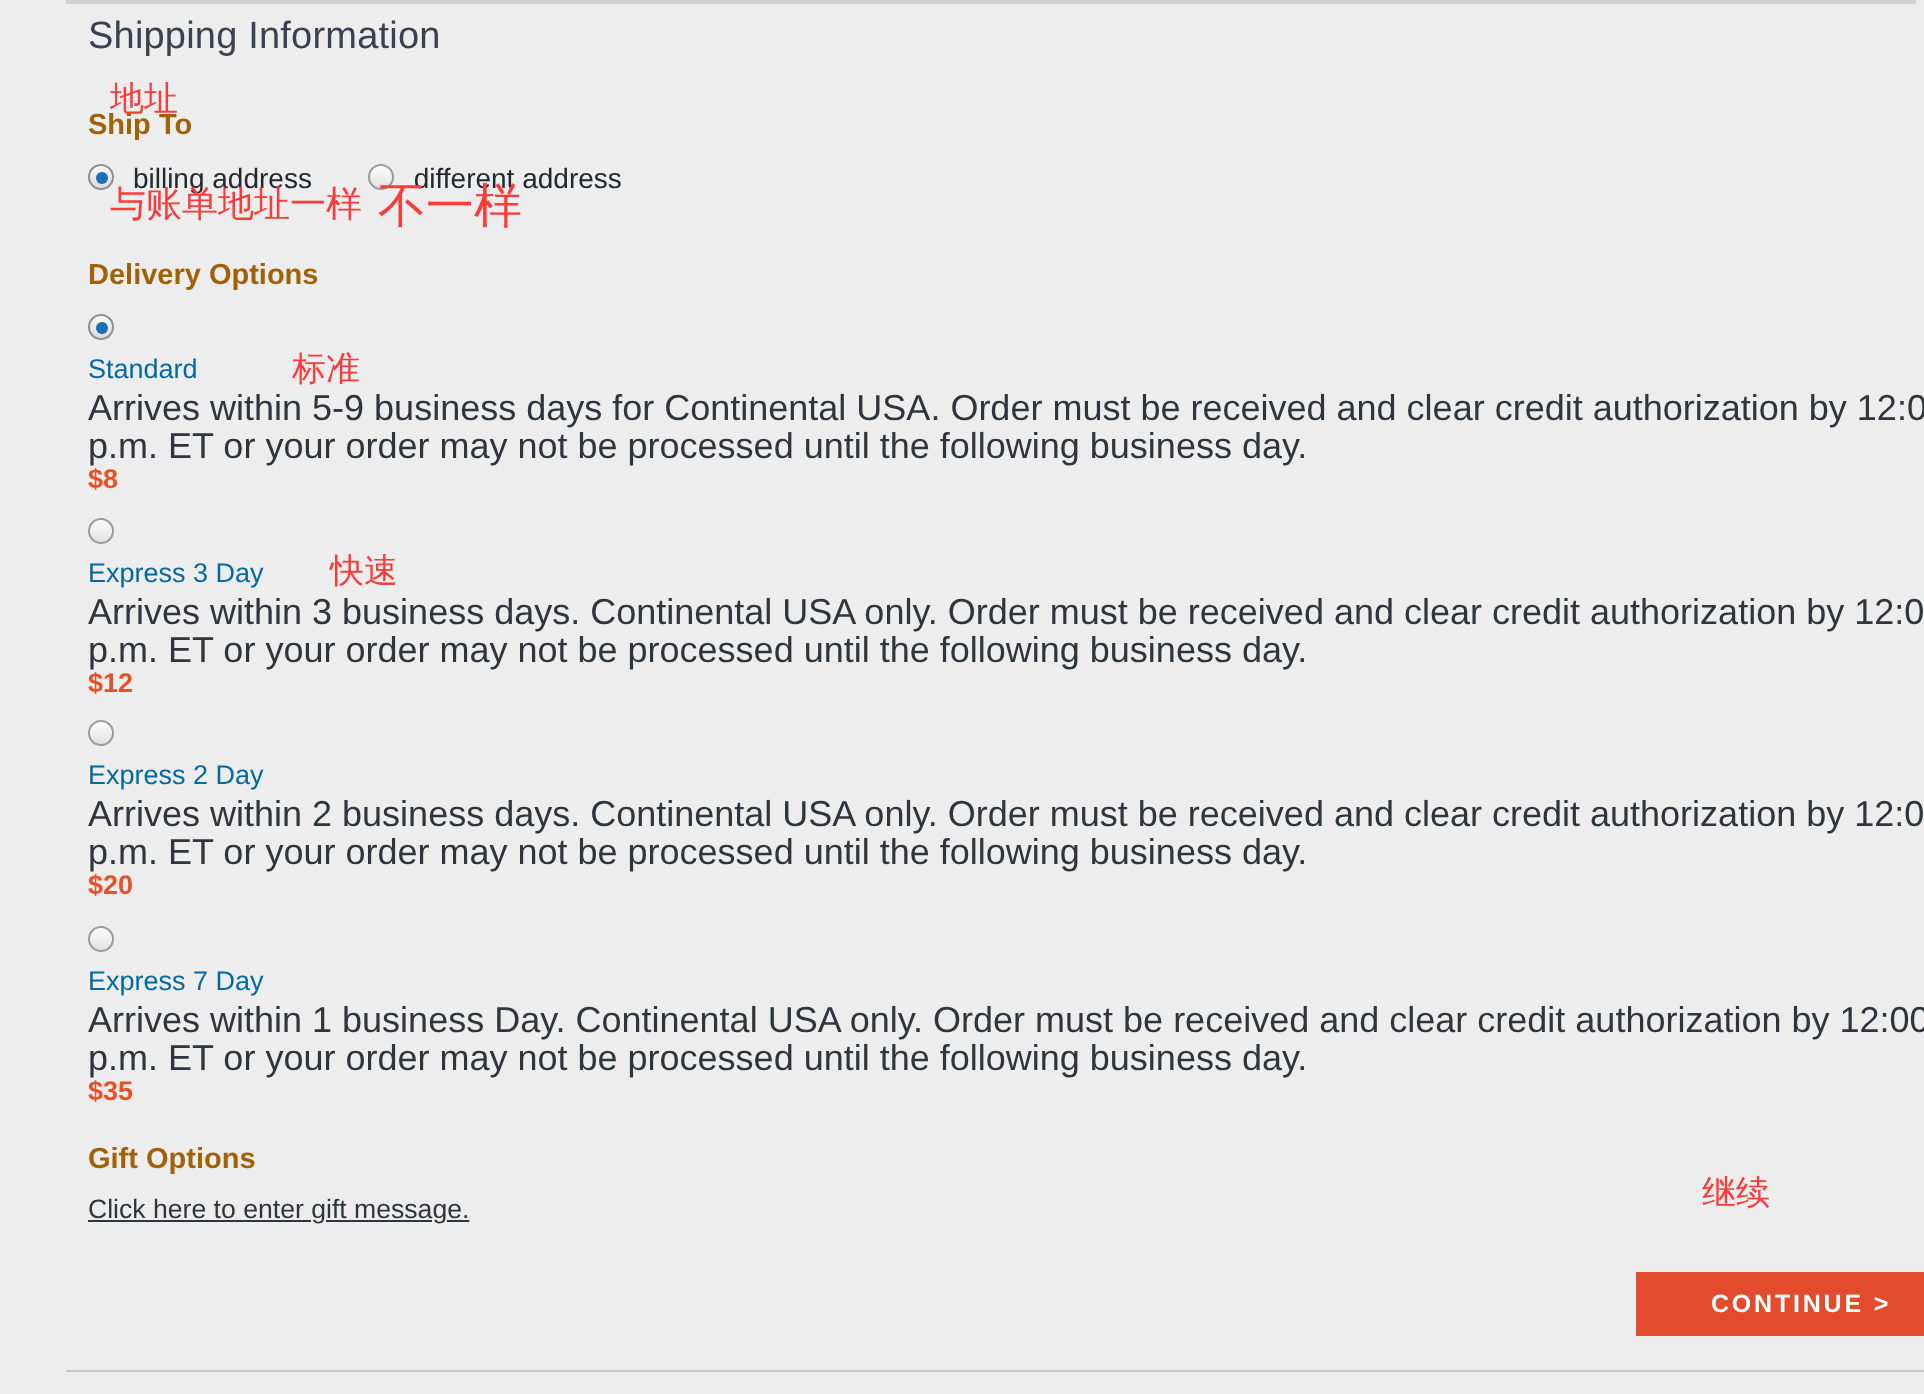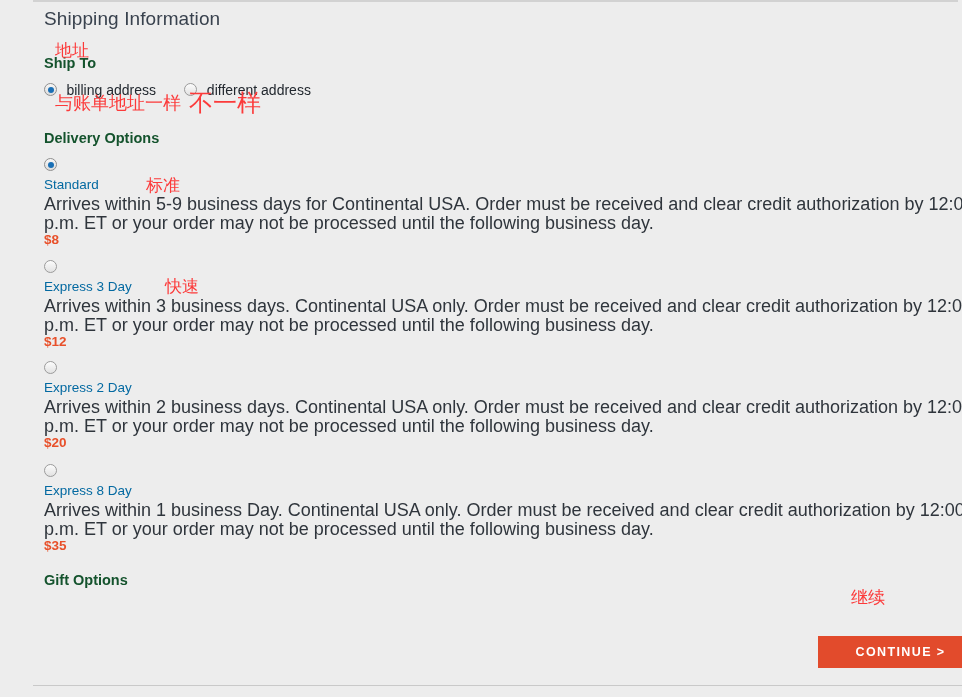--- a/index.html
+++ b/index.html
@@ -50,21 +50,21 @@
     color: #39424e;
     letter-spacing: .1px;
     white-space: nowrap;
   }
 
   .section-head {
     position: absolute;
     left: 11px;
     font-size: 14.5px;
     font-weight: 700;
-    color: #14532d;
+    color: #a16207;
     white-space: nowrap;
   }
   #shipto-head { top: 55px; }
   #delivery-head { top: 130px; }
   #gift-head { top: 572px; }
 
   
   .shipto-row {
     position: absolute;
     left: 11px;
@@ -245,27 +245,28 @@
     </span>
     <div class="opt-name">Express 2 Day</div>
     <div class="opt-desc">Arrives within 2 business days. Continental USA only. Order must be received and clear credit authorization by 12:00 p.m. ET or your order may not be processed until the following business day.</div>
     <div class="opt-price two-line-b">$20</div>
   </div>
 
   <div class="delivery-opt" style="top:461px;">
     <span class="opt-radio-wrap">
       <span class="radio"></span>
     </span>
-    <div class="opt-name">Express 8 Day</div>
+    <div class="opt-name">Express 7 Day</div>
     <div class="opt-desc">Arrives within 1 business Day. Continental USA only. Order must be received and clear credit authorization by 12:00 p.m. ET or your order may not be processed until the following business day.</div>
     <div class="opt-price two-line-b">$35</div>
   </div>
 
   <div class="section-head" id="gift-head">Gift Options</div>
 
+  <a class="gift-link" href="#">Click here to enter gift message.</a>
 
   <button class="continue-btn">CONTINUE &gt;</button>
 
   <div class="annot" id="annot-address">地址</div>
   <div class="annot" id="annot-same">与账单地址一样</div>
   <div class="annot" id="annot-different">不一样</div>
   <div class="annot" id="annot-standard">标准</div>
   <div class="annot" id="annot-express3">快速</div>
   <div class="annot" id="annot-continue">继续</div>
 

